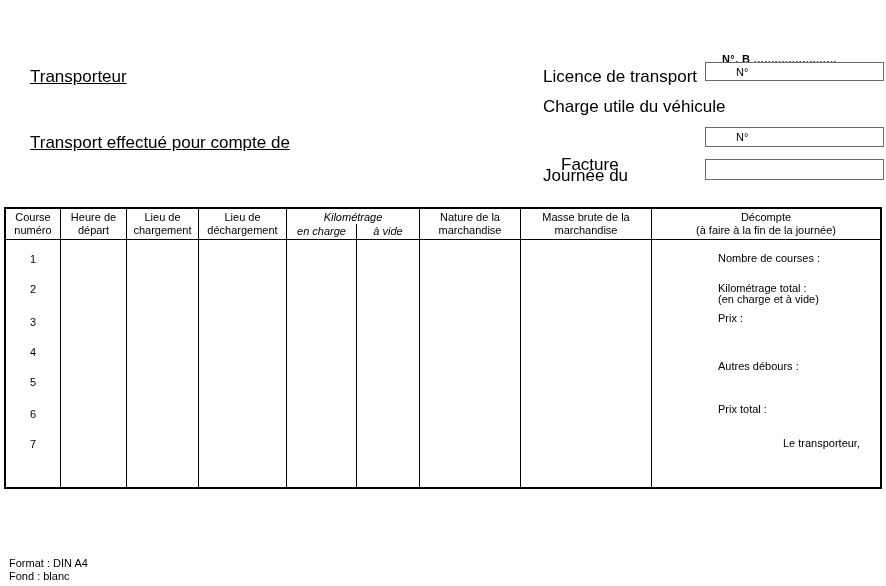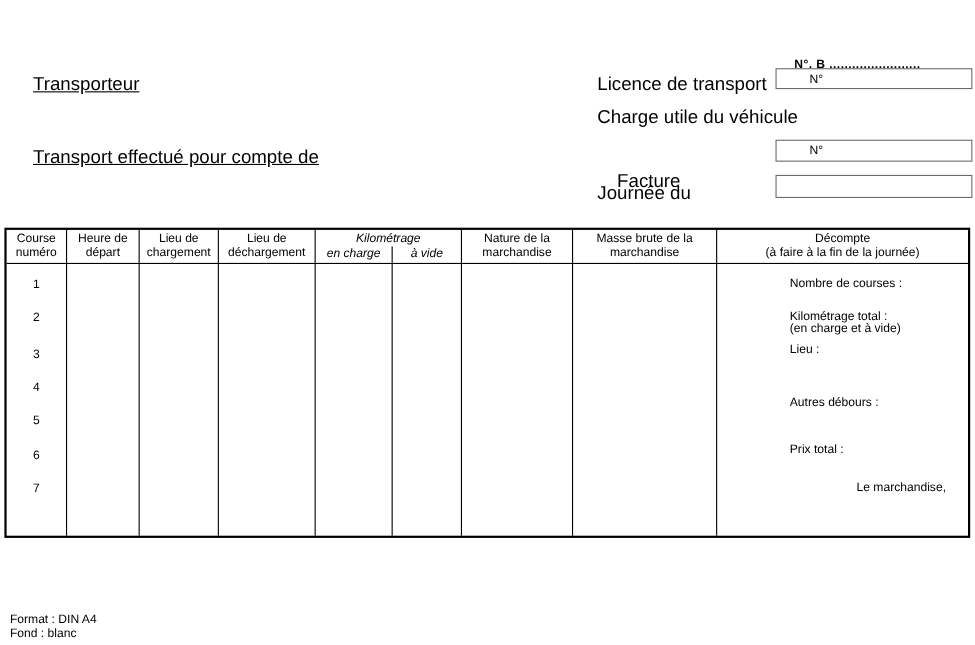--- a/index.html
+++ b/index.html
@@ -236,24 +236,24 @@
       <div class="bcell kil-body" style="width:133px">
         <div class="kil-sub"></div>
         <div class="kil-sub2"></div>
       </div>
       <div class="bcell" style="width:101px"></div>
       <div class="bcell" style="width:131px"></div>
       <div class="bcell last">
         <div class="dtext" style="top:12px">Nombre de courses :</div>
         <div class="dtext" style="top:42px">Kilométrage total :</div>
         <div class="dtext" style="top:53px">(en charge et à vide)</div>
-        <div class="dtext" style="top:72px">Lieu :</div>
+        <div class="dtext" style="top:72px">Prix :</div>
         <div class="dtext" style="top:120px">Autres débours :</div>
         <div class="dtext" style="top:163px">Prix total :</div>
-        <div class="dtext sig" style="top:197px">Le marchandise,</div>
+        <div class="dtext sig" style="top:197px">Le transporteur,</div>
       </div>
     </div>
   </div>
 
   <div class="footnote" style="top:557px;">Format : DIN A4</div>
   <div class="footnote" style="top:570px;">Fond : blanc</div>
 
 </div>
 
 </body></html>

